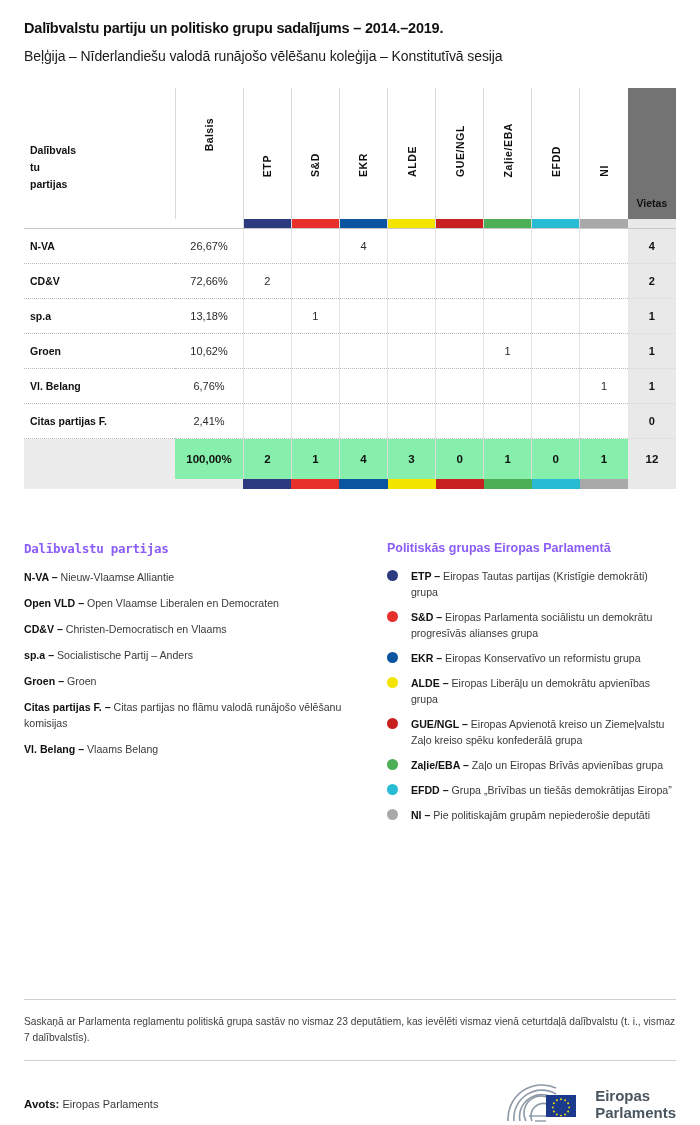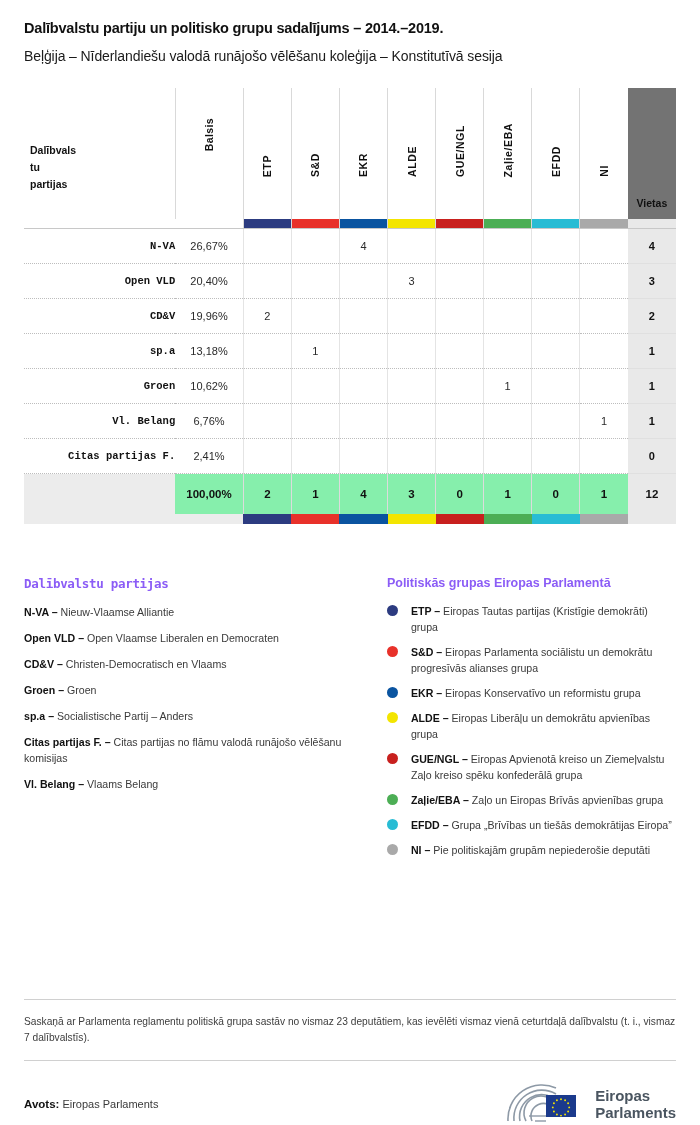--- a/index.html
+++ b/index.html
@@ -61,22 +61,22 @@
   .cb-row-top td { border-bottom: 1px solid #c8c8c8; }
 
   tbody tr.data-row { height: 35px; }
   tbody td {
     font-size: 11px; text-align: center; color: #2a2a2a;
     border-left: 1px solid #e4e4e4;
     border-bottom: 1px dotted #bdbdbd;
     padding: 0;
   }
   tbody td.name {
-    text-align: right; font-weight: bold; font-size: 10.5px;
-    padding-left: 6px; border-left: none; color: #111; font-family: Liberation Mono, monospace;
+    text-align: left; font-weight: bold; font-size: 10.5px;
+    padding-left: 6px; border-left: none; color: #111;
   }
   tbody td.votes { font-size: 11px; color: #2a2a2a; border-left: none; }
   tbody td.seats {
     background: #e9e9e9; font-weight: bold; font-size: 11px;
     border-left: none; border-bottom: 1px solid #e0e0e0; color: #111;
   }
   tr.total-row td {
     height: 40px; background: #86efac; font-weight: bold;
     font-size: 11.5px; border-bottom: none; border-left: 1px solid #dcdcdc;
     color: #111;
@@ -217,35 +217,22 @@
             <td></td>
             <td>4</td>
             <td></td>
             <td></td>
             <td></td>
             <td></td>
             <td></td>
             <td class="seats">4</td>
           </tr>
           <tr class="data-row">
-            <td class="name">Open VLD</td>
-            <td class="votes">20,40%</td>
-            <td></td>
-            <td></td>
-            <td></td>
-            <td>3</td>
-            <td></td>
-            <td></td>
-            <td></td>
-            <td></td>
-            <td class="seats">3</td>
-          </tr>
-          <tr class="data-row">
             <td class="name">CD&amp;V</td>
-            <td class="votes">19,96%</td>
+            <td class="votes">72,66%</td>
             <td>2</td>
             <td></td>
             <td></td>
             <td></td>
             <td></td>
             <td></td>
             <td></td>
             <td></td>
             <td class="seats">2</td>
           </tr>
@@ -331,22 +318,22 @@
     </table>
   </div>
 
   <div class="legends">
     <div class="leg-col-left">
       <div class="leg-head mono">Dalībvalstu partijas</div>
       <div id="leg-parties">
           <div class="leg-item"><b>N-VA –</b><span> Nieuw-Vlaamse Alliantie</span></div>
           <div class="leg-item"><b>Open VLD –</b><span> Open Vlaamse Liberalen en Democraten</span></div>
           <div class="leg-item"><b>CD&amp;V –</b><span> Christen-Democratisch en Vlaams</span></div>
+          <div class="leg-item"><b>sp.a –</b><span> Socialistische Partij – Anders</span></div>
           <div class="leg-item"><b>Groen –</b><span> Groen</span></div>
-          <div class="leg-item"><b>sp.a –</b><span> Socialistische Partij – Anders</span></div>
           <div class="leg-item"><b>Citas partijas F. –</b><span> Citas partijas no flāmu valodā runājošo vēlēšanu komisijas</span></div>
           <div class="leg-item"><b>Vl. Belang –</b><span> Vlaams Belang</span></div>
         </div>
     </div>
     <div class="leg-col-right">
       <div class="leg-head">Politiskās grupas Eiropas Parlamentā</div>
       <div id="leg-groups">
           <div class="leg-item-g">
             <span class="dot" style="background:#2c3b80"></span>
             <span class="leg-txt"><b>ETP –</b><span> Eiropas Tautas partijas (Kristīgie demokrāti) grupa</span></span>

